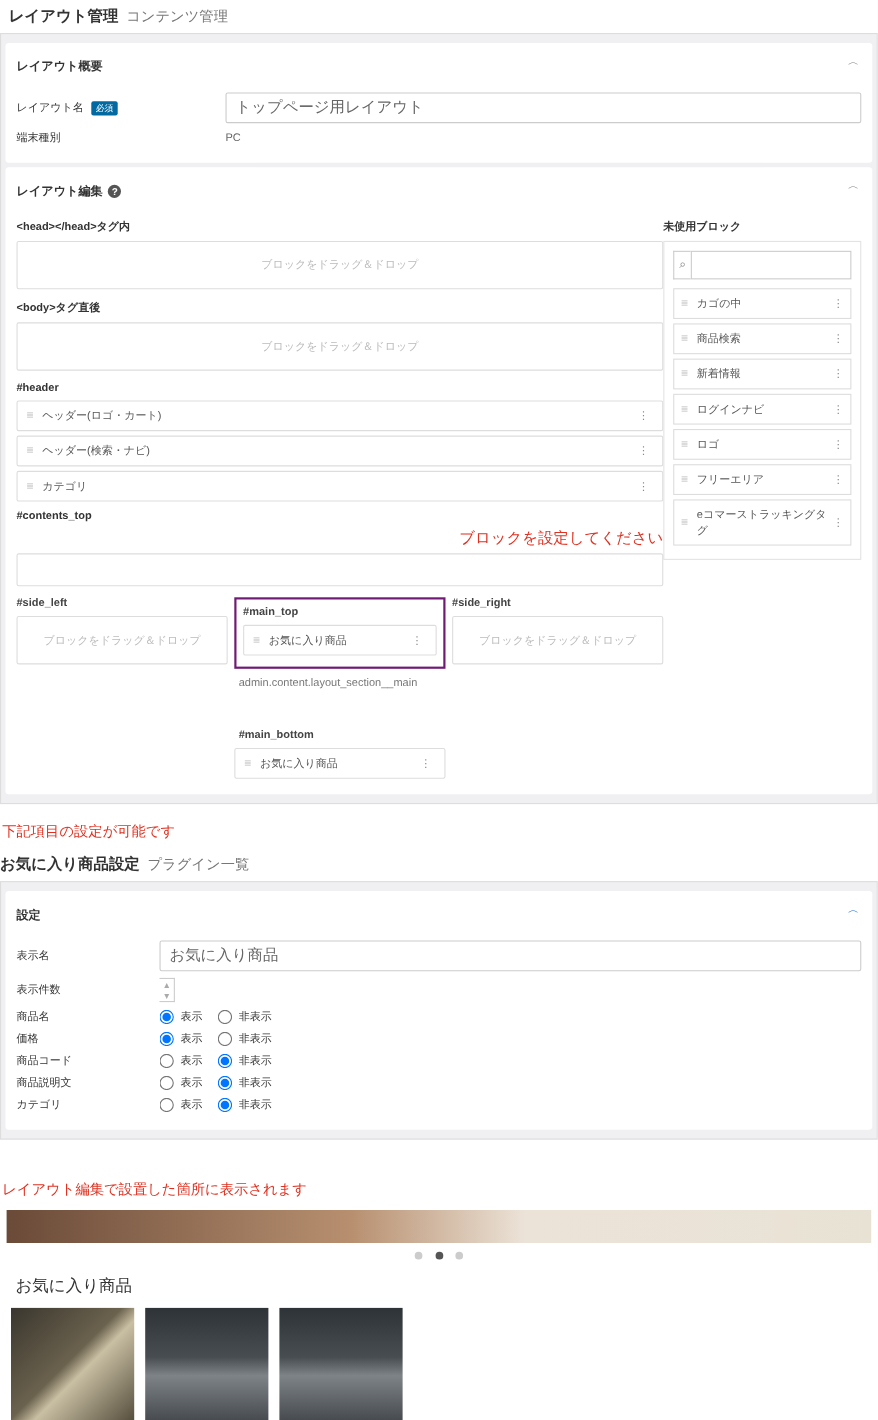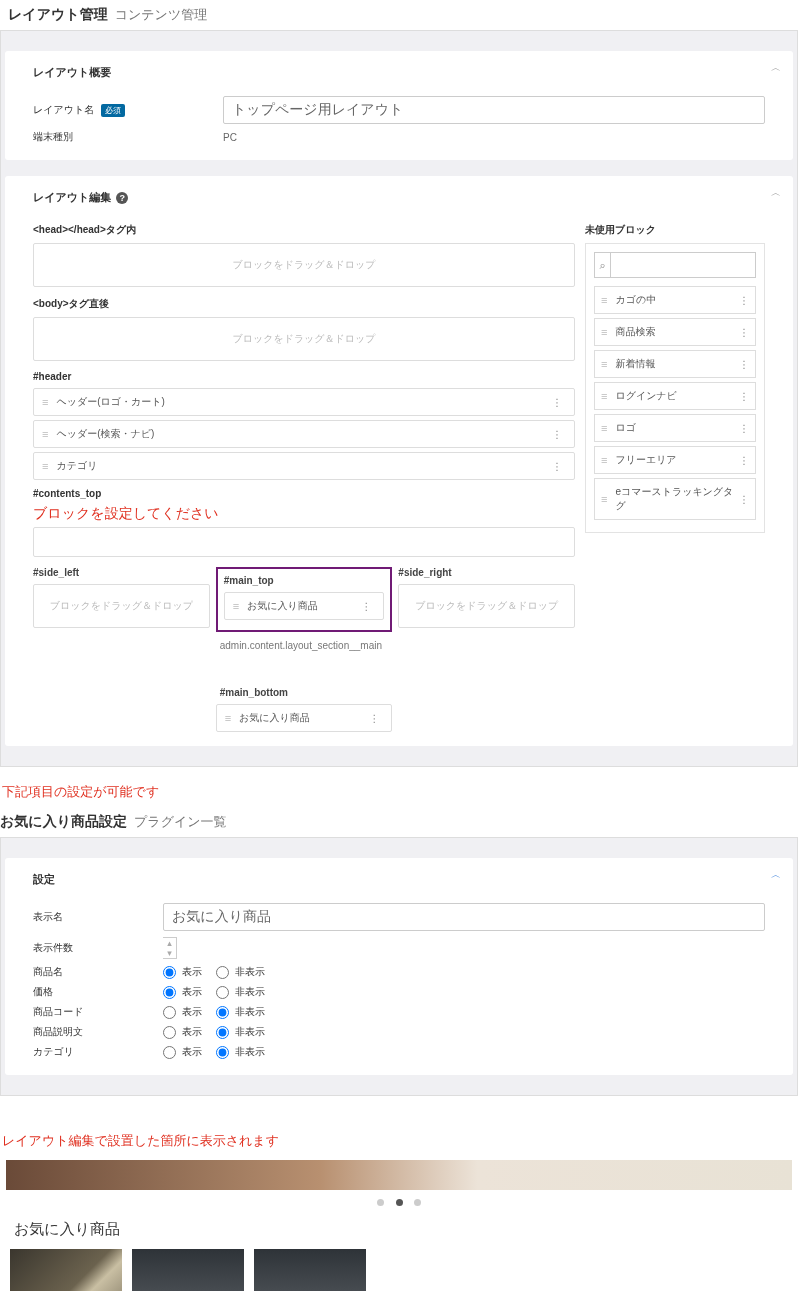--- a/index.html
+++ b/index.html
@@ -1,30 +1,30 @@
 <!DOCTYPE html>
 <html><head>
 <meta charset="utf-8">
 <style>
 *{box-sizing:border-box;margin:0;padding:0;font-family:"Hiragino Sans","Meiryo",sans-serif}
 body{background:#fff;font-size:11px;color:#333;width:798px}
 .gray-frame{background:#f0f0f3;border:1px solid #ddd;padding:4px;margin:0 0 10px 0}
 .page-hdr{padding:6px 8px}
 .page-hdr .ttl{font-size:14px;font-weight:bold}
 .page-hdr .bc{font-size:13px;color:#777;margin-left:4px}
-.card{background:#fff;border-radius:3px;margin:16px 0;padding:10px 28px;position:relative}
+.card{background:#fff;border-radius:3px;margin:4px 0;padding:10px 10px;position:relative}
 .card-hdr{font-size:11px;font-weight:bold;color:#333;padding:4px 0 10px 0}
 .chev{position:absolute;right:12px;top:10px;color:#888;font-size:10px}
 .help-icon{display:inline-block;width:12px;height:12px;background:#555;color:#fff;border-radius:50%;text-align:center;line-height:12px;font-size:9px;margin-left:2px}
 .frow{display:flex;align-items:center;margin:6px 0}
 .flabel{width:190px;font-size:10px;color:#333}
 .req{display:inline-block;background:#0369a1;color:#fff;font-size:8px;padding:1px 4px;border-radius:2px;margin-left:4px}
 .finput{flex:1;border:1px solid #ccc;padding:5px 8px;font-size:14px;color:#666;border-radius:2px}
 .ftext{font-size:10px;color:#666}
-.layout-body{display:flex;gap:10px}
+.layout-body{display:flex;}
 .layout-left{flex:1}
 .layout-right{width:180px}
 .sec-label{font-size:10px;font-weight:bold;margin:8px 0 6px 0}
 .dropzone{border:1px solid #ddd;border-radius:2px;padding:14px 0;text-align:center;font-size:10px;color:#bbb;margin-bottom:10px}
 .block-item{border:1px solid #ddd;border-radius:2px;padding:6px 8px;font-size:10px;color:#555;margin:4px 0;display:flex;align-items:center;background:#fff}
 .drag-handle{color:#bbb;margin-right:8px;font-size:11px}
 .block-item .menu{margin-left:auto;color:#888;padding:0 4px}
 .unused-box{border:1px solid #e3e3e3;padding:8px;background:#fff}
 .search-row{display:flex;margin-bottom:8px}
 .search-btn{width:26px;height:26px;border:1px solid #ccc;border-right:none;display:flex;align-items:center;justify-content:center;color:#888;font-size:11px}
@@ -109,21 +109,21 @@
             <span class="menu">⋮</span>
           </div>
         <div class="block-item">
             <span class="drag-handle">≡</span>
             <span>カテゴリ</span>
             <span class="menu">⋮</span>
           </div>
 
         <div class="sec-label">#contents_top</div>
         <div style="position:relative">
-          <div style="color:#e03020;font-size:14px;text-align:left;margin:4px 0 4px 0">ブロックを設定してください</div>
+          <div style="color:#e03020;font-size:14px;text-align:right;margin:4px 0 4px 0">ブロックを設定してください</div>
           <div class="dropzone" style="height:14px"></div>
         </div>
 
         <div class="three-col">
           <div>
             <div class="col-title">#side_left</div>
             <div class="dropzone">ブロックをドラッグ＆ドロップ</div>
           </div>
           <div>
             <div class="main-highlight">

